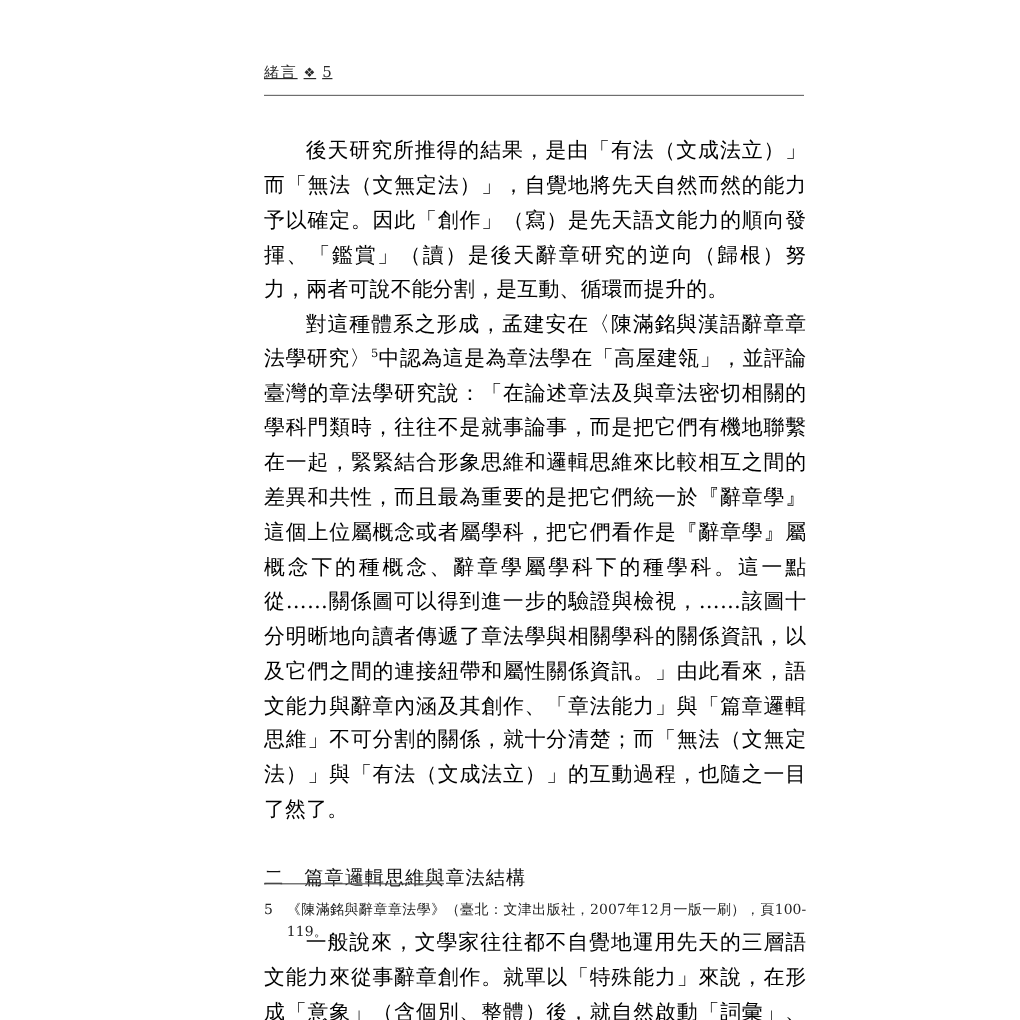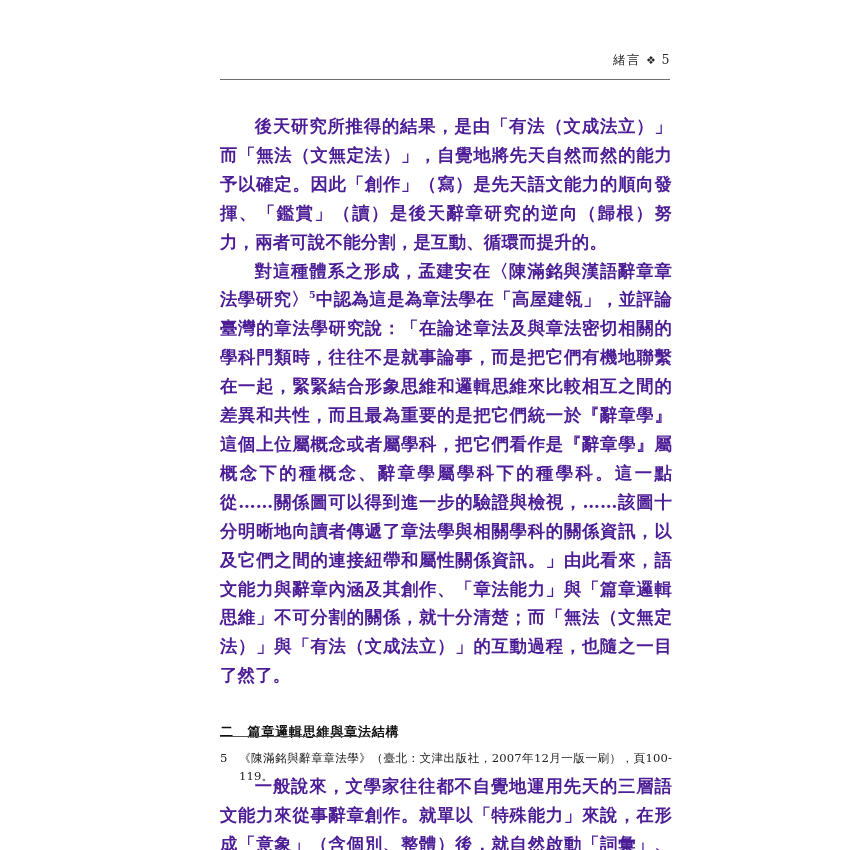--- a/index.html
+++ b/index.html
@@ -27,27 +27,27 @@
   
   .running-head {
     position: absolute;
     left: 220px;
     top: 54px;
     width: 450px;
     height: 22px;
   }
   .running-head-inner {
     display: flex;
-    justify-content: flex-end;
     align-items: baseline;
     gap: 5px;
     font-size: 12.5px;
     color: #2a2a2a;
     letter-spacing: 0.6px;
     line-height: 1;
+    text-decoration: underline;
   }
   .rh-title { letter-spacing: 1.5px; }
   .rh-orn {
     font-size: 11px;
     color: #2a2a2a;
     position: relative;
     top: -0.5px;
   }
   .rh-page { font-size: 12.5px; }
 
@@ -69,38 +69,37 @@
   }
 
   p.para {
     margin: 0;
     font-size: 17.4px;
     line-height: 28.9px;
     text-align: justify;
     text-justify: inter-character;
     text-indent: 2em;
     letter-spacing: 0.2px;
-    color: #4c1d95;
+    color: #000000;
     font-family: "DejaVu Serif", "Liberation Serif", serif;
-    font-weight: bold;
   }
 
   sup.fn-ref {
     font-size: 9.5px;
     vertical-align: super;
     line-height: 0;
     letter-spacing: 0;
   }
 
   
   h2.section-heading {
     margin: 0;
-    font-size: 13px;
+    font-size: 16px;
     line-height: 30px;
-    font-weight: bold;
+    font-weight: normal;
     letter-spacing: 0.8px;
     color: #111111;
     font-family: "DejaVu Sans", "Liberation Sans", sans-serif;
     white-space: pre;
   }
   .gap-before-heading { height: 27px; }
   .gap-after-heading  { height: 25px; }
 
   
   .footnote-rule {

